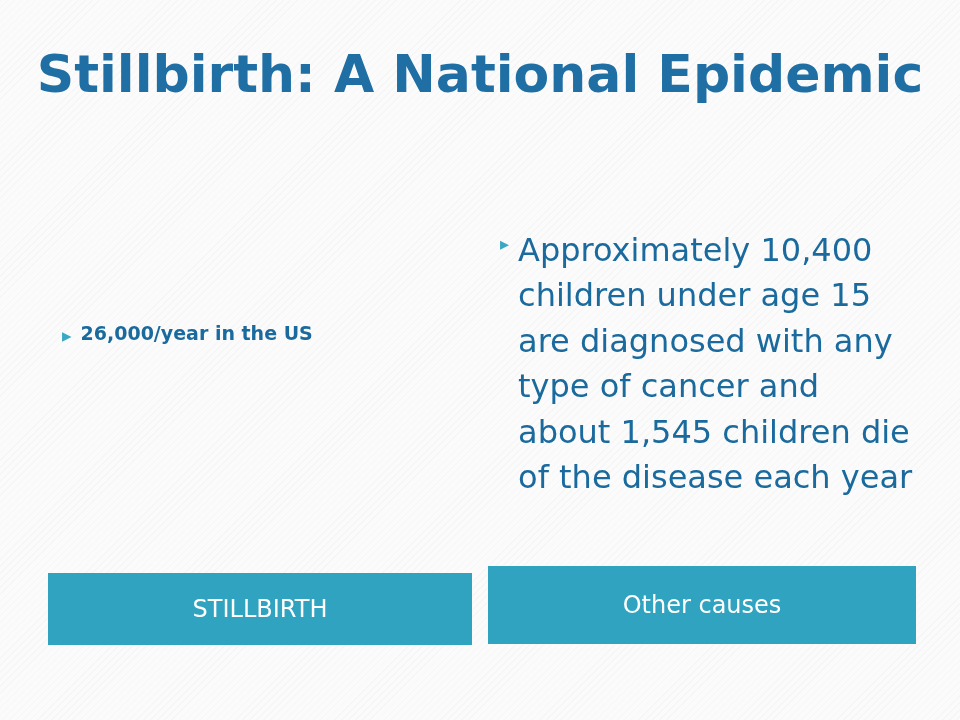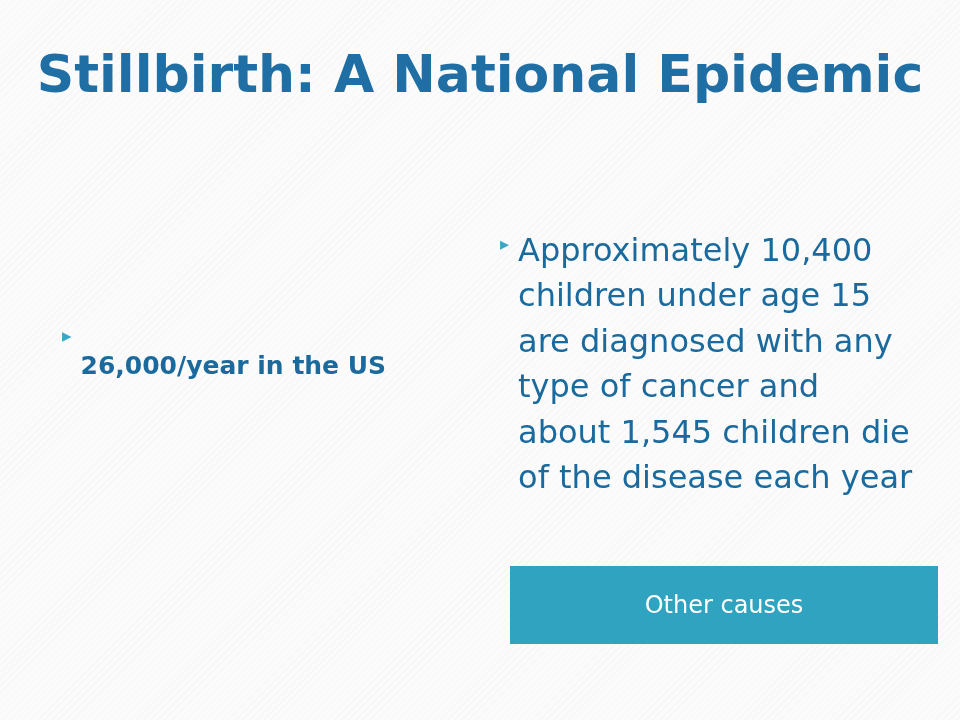--- a/index.html
+++ b/index.html
@@ -55,25 +55,24 @@
     margin-right: 9px;
     flex: 0 0 auto;
     padding-top: 2px;
   }
   .left-block {
     left: 62px;
     top: 322px;
     width: 420px;
   }
   .left-block .bullet-text {
-    font-size: 25px;
+    font-size: 19px;
     font-weight: bold;
     line-height: 1.25;
     color: #1a6a9e;
-    margin-top: 28px;
   }
   .right-block {
     left: 500px;
     top: 228px;
     width: 420px;
   }
   .right-block .bullet-text {
     font-size: 32px;
     line-height: 1.42;
     color: #1a6a9e;
@@ -99,21 +98,20 @@
     width: 424px;
     height: 72px;
     font-size: 24px;
   }
   .label-right {
     left: 488px;
     top: 566px;
     width: 428px;
     height: 78px;
     font-size: 24px;
-    margin-left: 22px;
   }
   .label-right .line2 {
     display: block;
   }
 </style>
 </head>
 <body>
 
 <div class="slide">
 
@@ -126,20 +124,23 @@
     </div>
   </div>
 
   <div class="bullet-block right-block">
     <div class="bullet-row">
       <span class="bullet-marker">▸</span>
       <span class="bullet-text">Approximately 10,400 children under age 15 are diagnosed with any type of cancer and about 1,545 children die of the disease each year</span>
     </div>
   </div>
 
+  <div class="label-box label-left">
+    <span>STILLBIRTH</span>
+  </div>
 
   <div class="label-box label-right">
     <span>
       <span class="line1">Other causes</span>
     </span>
   </div>
 
 </div>
 
 </body></html>

